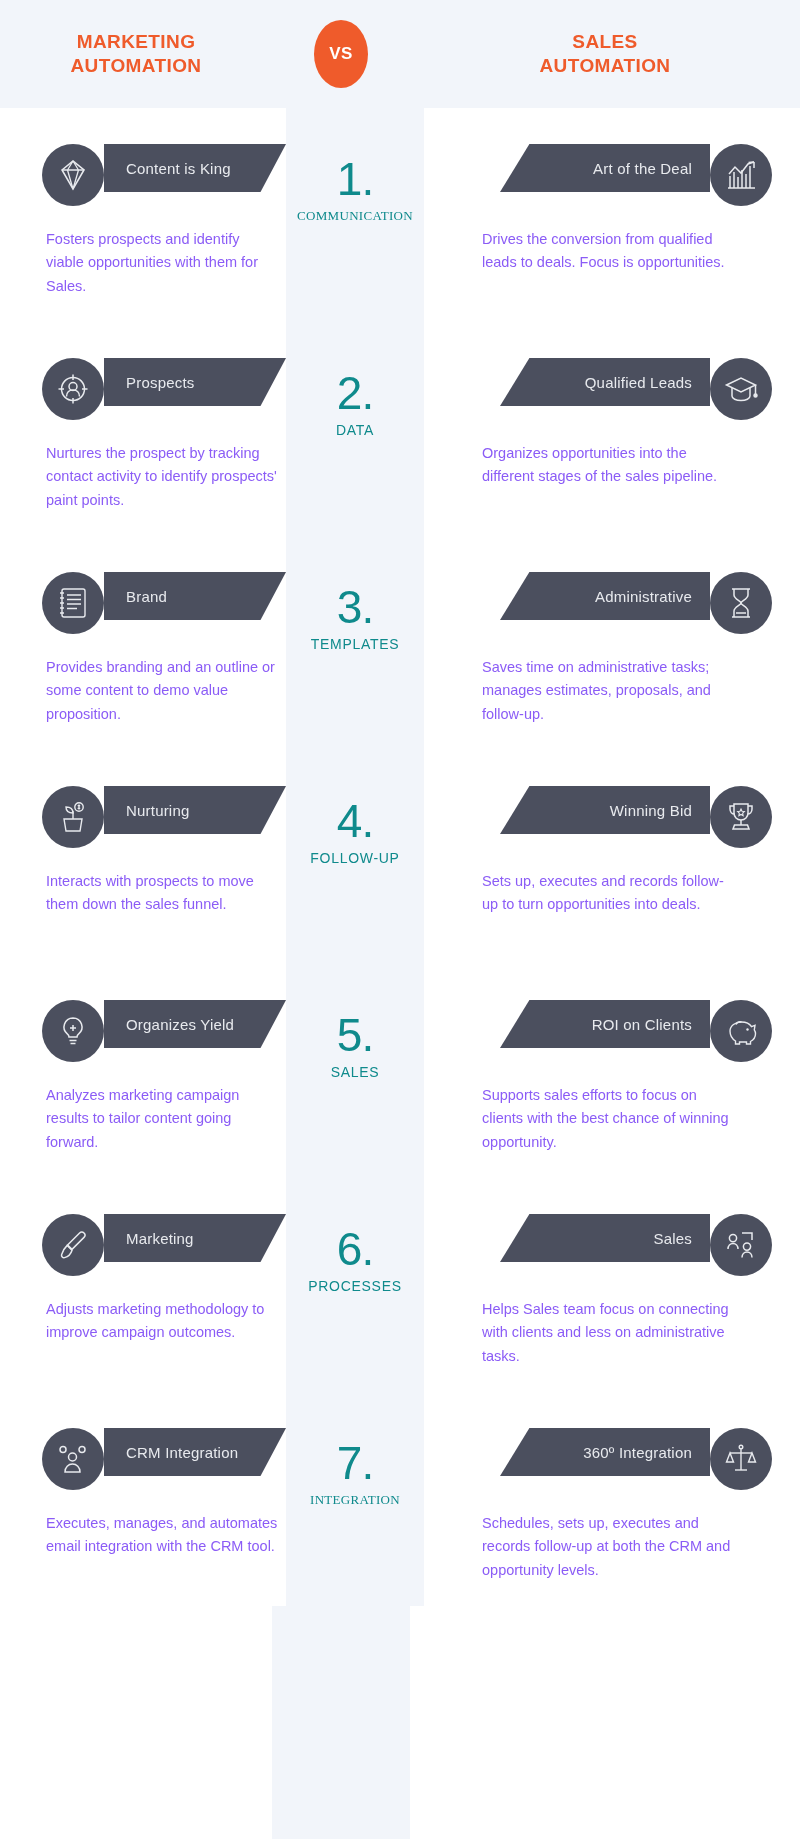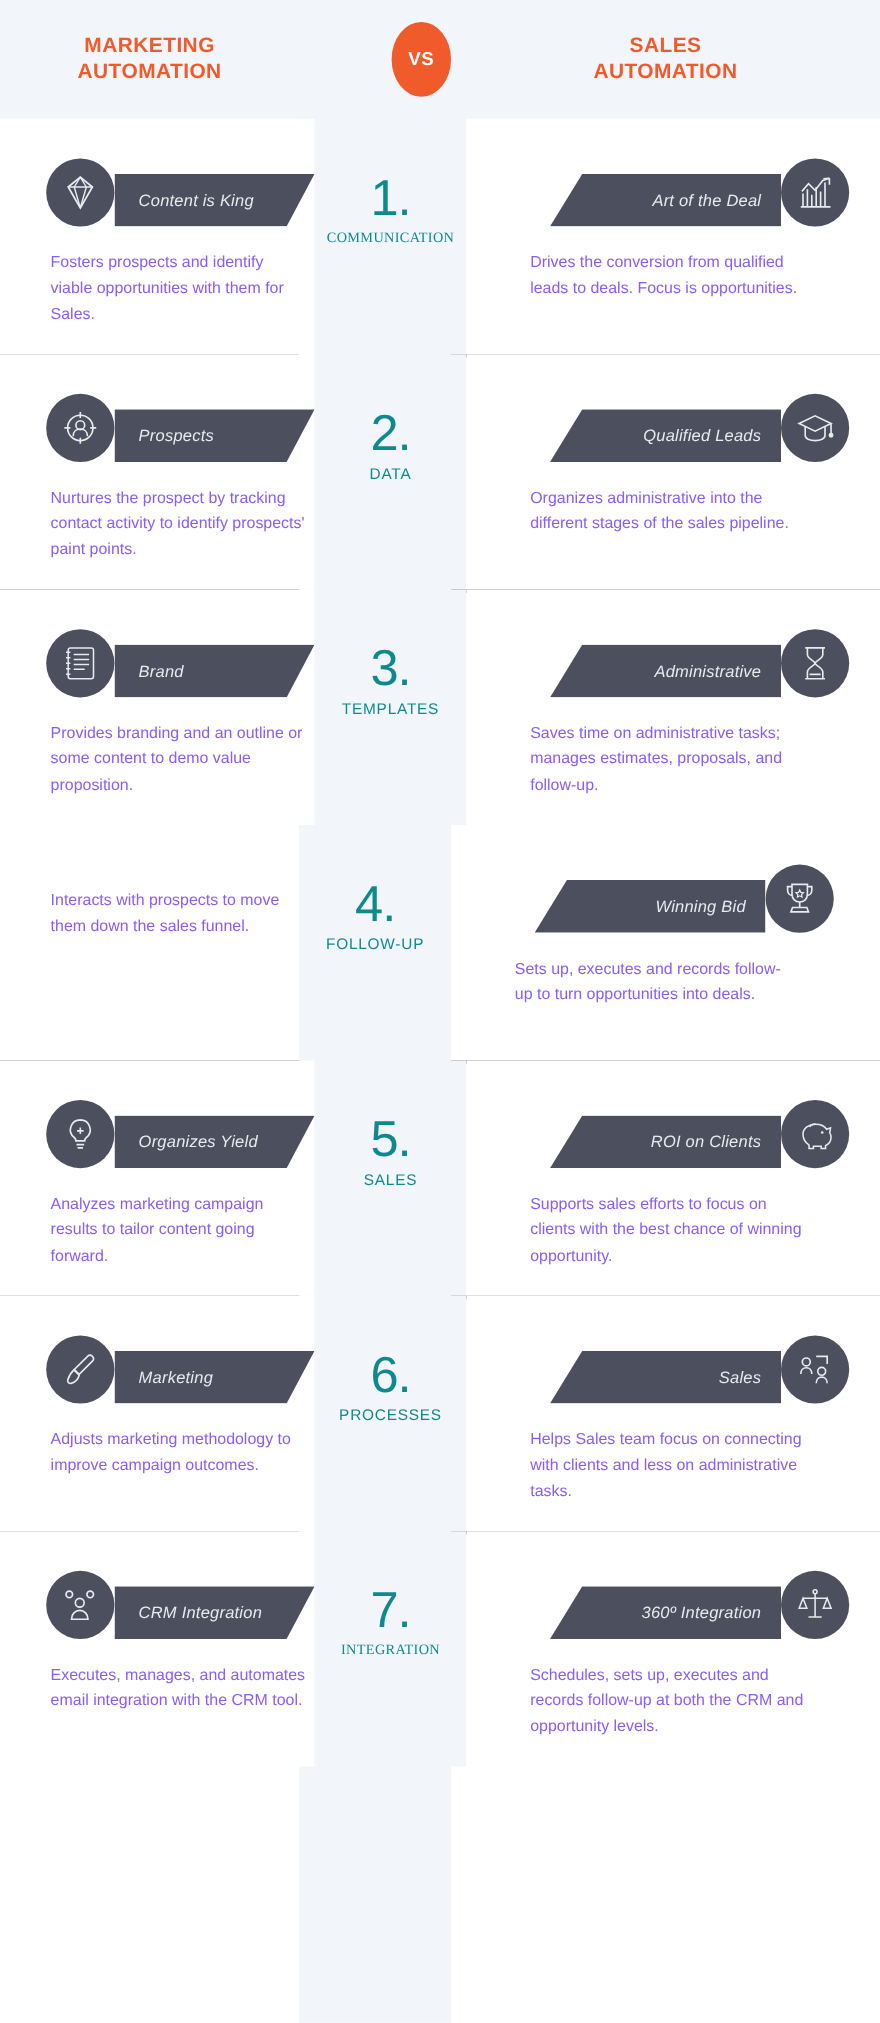--- a/index.html
+++ b/index.html
@@ -43,21 +43,21 @@
     font-weight: bold;
     font-size: 19px;
     line-height: 1.28;
     letter-spacing: 0.4px;
   }
   .header-col.right { flex: 0 0 390px; }
   .header-mid {
     flex: 0 0 138px;
     display: flex;
     align-items: center;
-    justify-content: flex-end;
+    justify-content: center;
   }
   .vs-badge {
     width: 54px;
     height: 68px;
     border-radius: 50%;
     background: #ef5b2b;
     color: #ffffff;
     font-size: 17px;
     font-weight: bold;
     display: flex;
@@ -92,22 +92,21 @@
   }
   .col-left  { flex: 0 0 272px; }
   .col-mid   { flex: 0 0 138px; background: #f2f5fa; text-align: center; padding-top: 48px; }
   .col-right { flex: 0 0 390px; }
 
   
   .ribbon-wrap {
     position: relative;
     height: 62px;
     display: flex;
-    align-items: flex-end;
-    font-style: italic;
+    align-items: flex-start;
   }
   .ribbon-wrap.left  { padding-left: 42px; }
   .ribbon-wrap.right { padding-right: 42px; justify-content: flex-end; }
 
   .icon-circle {
     position: absolute;
     top: 0;
     width: 62px;
     height: 62px;
     border-radius: 50%;
@@ -282,21 +281,21 @@
                   <path d="M8 16 V24 c0 2.6 4 4.5 9 4.5 s9-1.9 9-4.5 V16"></path>
                   <path d="M31.5 13 V22"></path>
                   <circle cx="31.5" cy="23.6" r="1.5" fill="#e8eaee"></circle>
                 </g>
               </svg>
             </div>
             <div class="ribbon r">
               <span class="ribbon-label">Qualified Leads</span>
             </div>
           </div>
-          <div class="desc">Organizes administrative into the different stages of the sales pipeline.</div>
+          <div class="desc">Organizes opportunities into the different stages of the sales pipeline.</div>
         </div>
       </div>
       <div class="row">
         <div class="divider-left"></div>
         <div class="divider-right"></div>
         <div class="col col-left">
           <div class="ribbon-wrap left">
             <div class="icon-circle">
               <svg viewBox="0 0 34 34" xmlns="http://www.w3.org/2000/svg">
                 <g stroke="#e8eaee" stroke-width="1.4" fill="none">
@@ -334,20 +333,36 @@
               <span class="ribbon-label">Administrative</span>
             </div>
           </div>
           <div class="desc">Saves time on administrative tasks; manages estimates, proposals, and follow-up.</div>
         </div>
       </div>
       <div class="row">
         <div class="divider-left"></div>
         <div class="divider-right"></div>
         <div class="col col-left">
+          <div class="ribbon-wrap left">
+            <div class="icon-circle">
+              <svg viewBox="0 0 34 34" xmlns="http://www.w3.org/2000/svg">
+                <g stroke="#e8eaee" stroke-width="1.4" fill="none">
+                  <path d="M8 19 H26 L24 31 H10 Z"></path>
+                  <path d="M17 19 V11"></path>
+                  <path d="M17 13 c-5 0-7-3-7-6 c4 0 7 2 7 6 Z"></path>
+                  <circle cx="23" cy="7" r="4.2"></circle>
+                  <path d="M23 4.5 V9.5 M21.6 5.6 h2.6 M21.6 8.4 h2.6"></path>
+                </g>
+              </svg>
+            </div>
+            <div class="ribbon l">
+              <span class="ribbon-label">Nurturing</span>
+            </div>
+          </div>
           <div class="desc">Interacts with prospects to move them down the sales funnel.</div>
         </div>
         <div class="col col-mid">
           <div class="mid-inner">
             <div class="num">4.</div>
             <div class="cat">FOLLOW-UP</div>
           </div>
         </div>
         <div class="col col-right">
           <div class="ribbon-wrap right">

